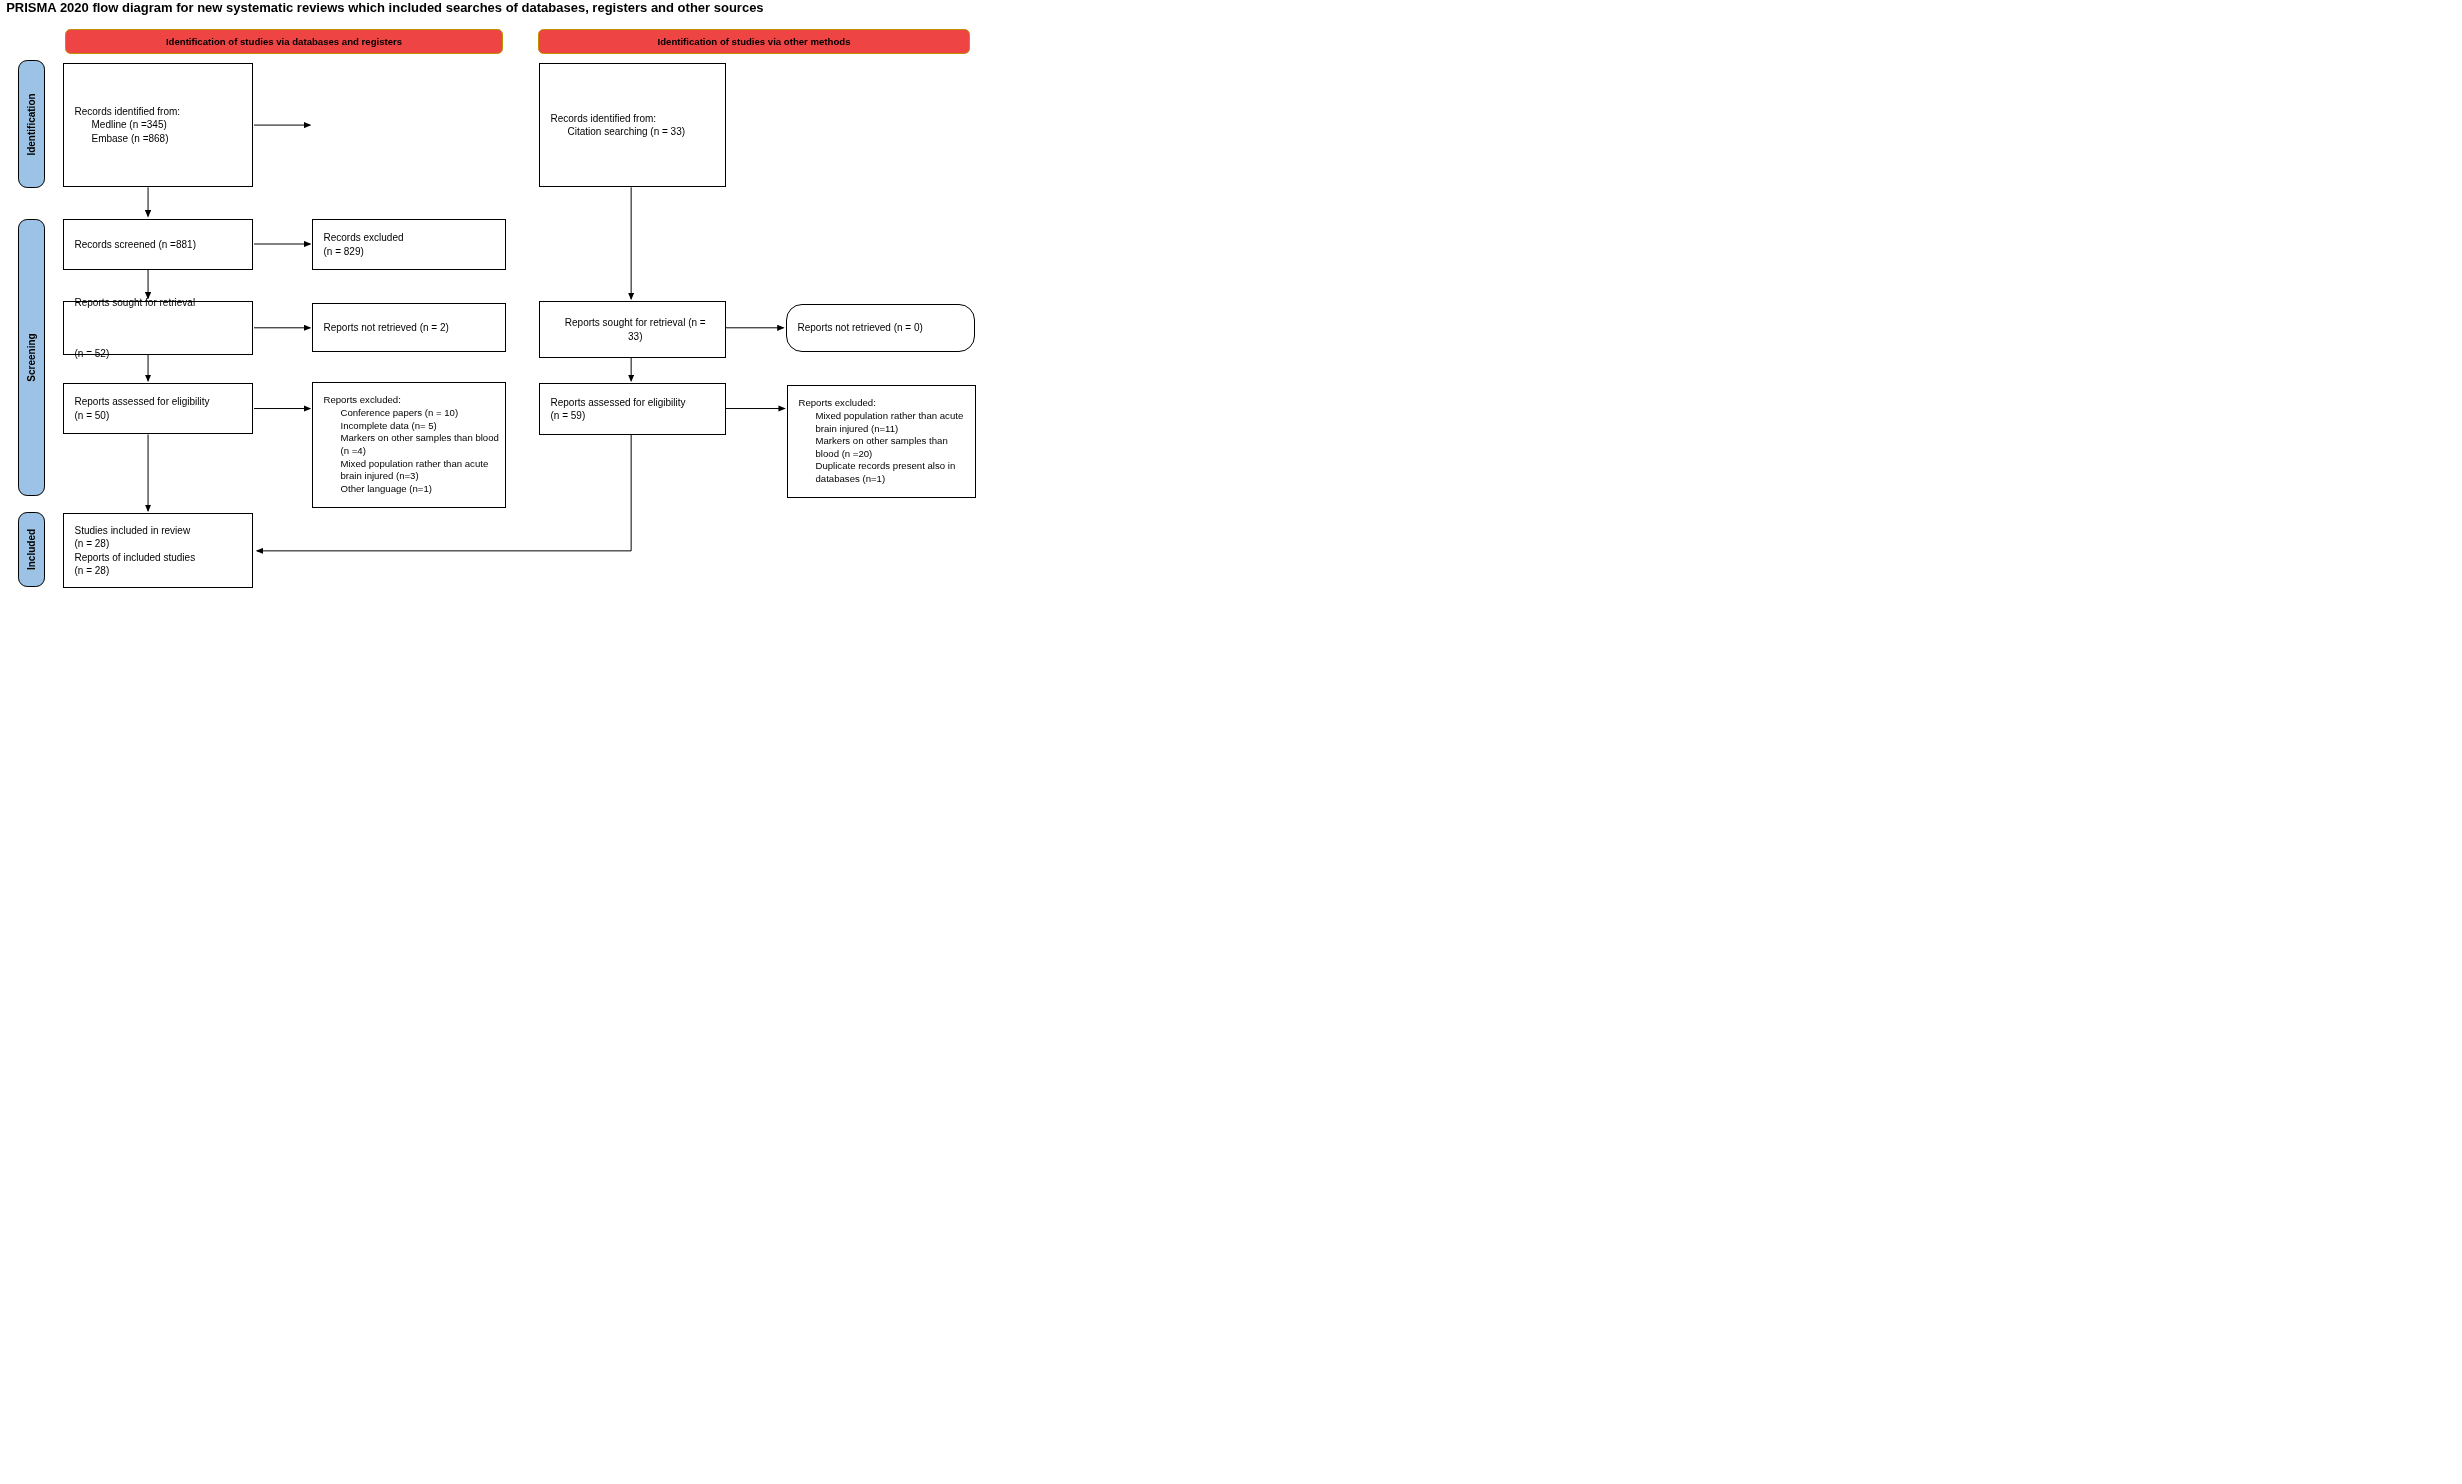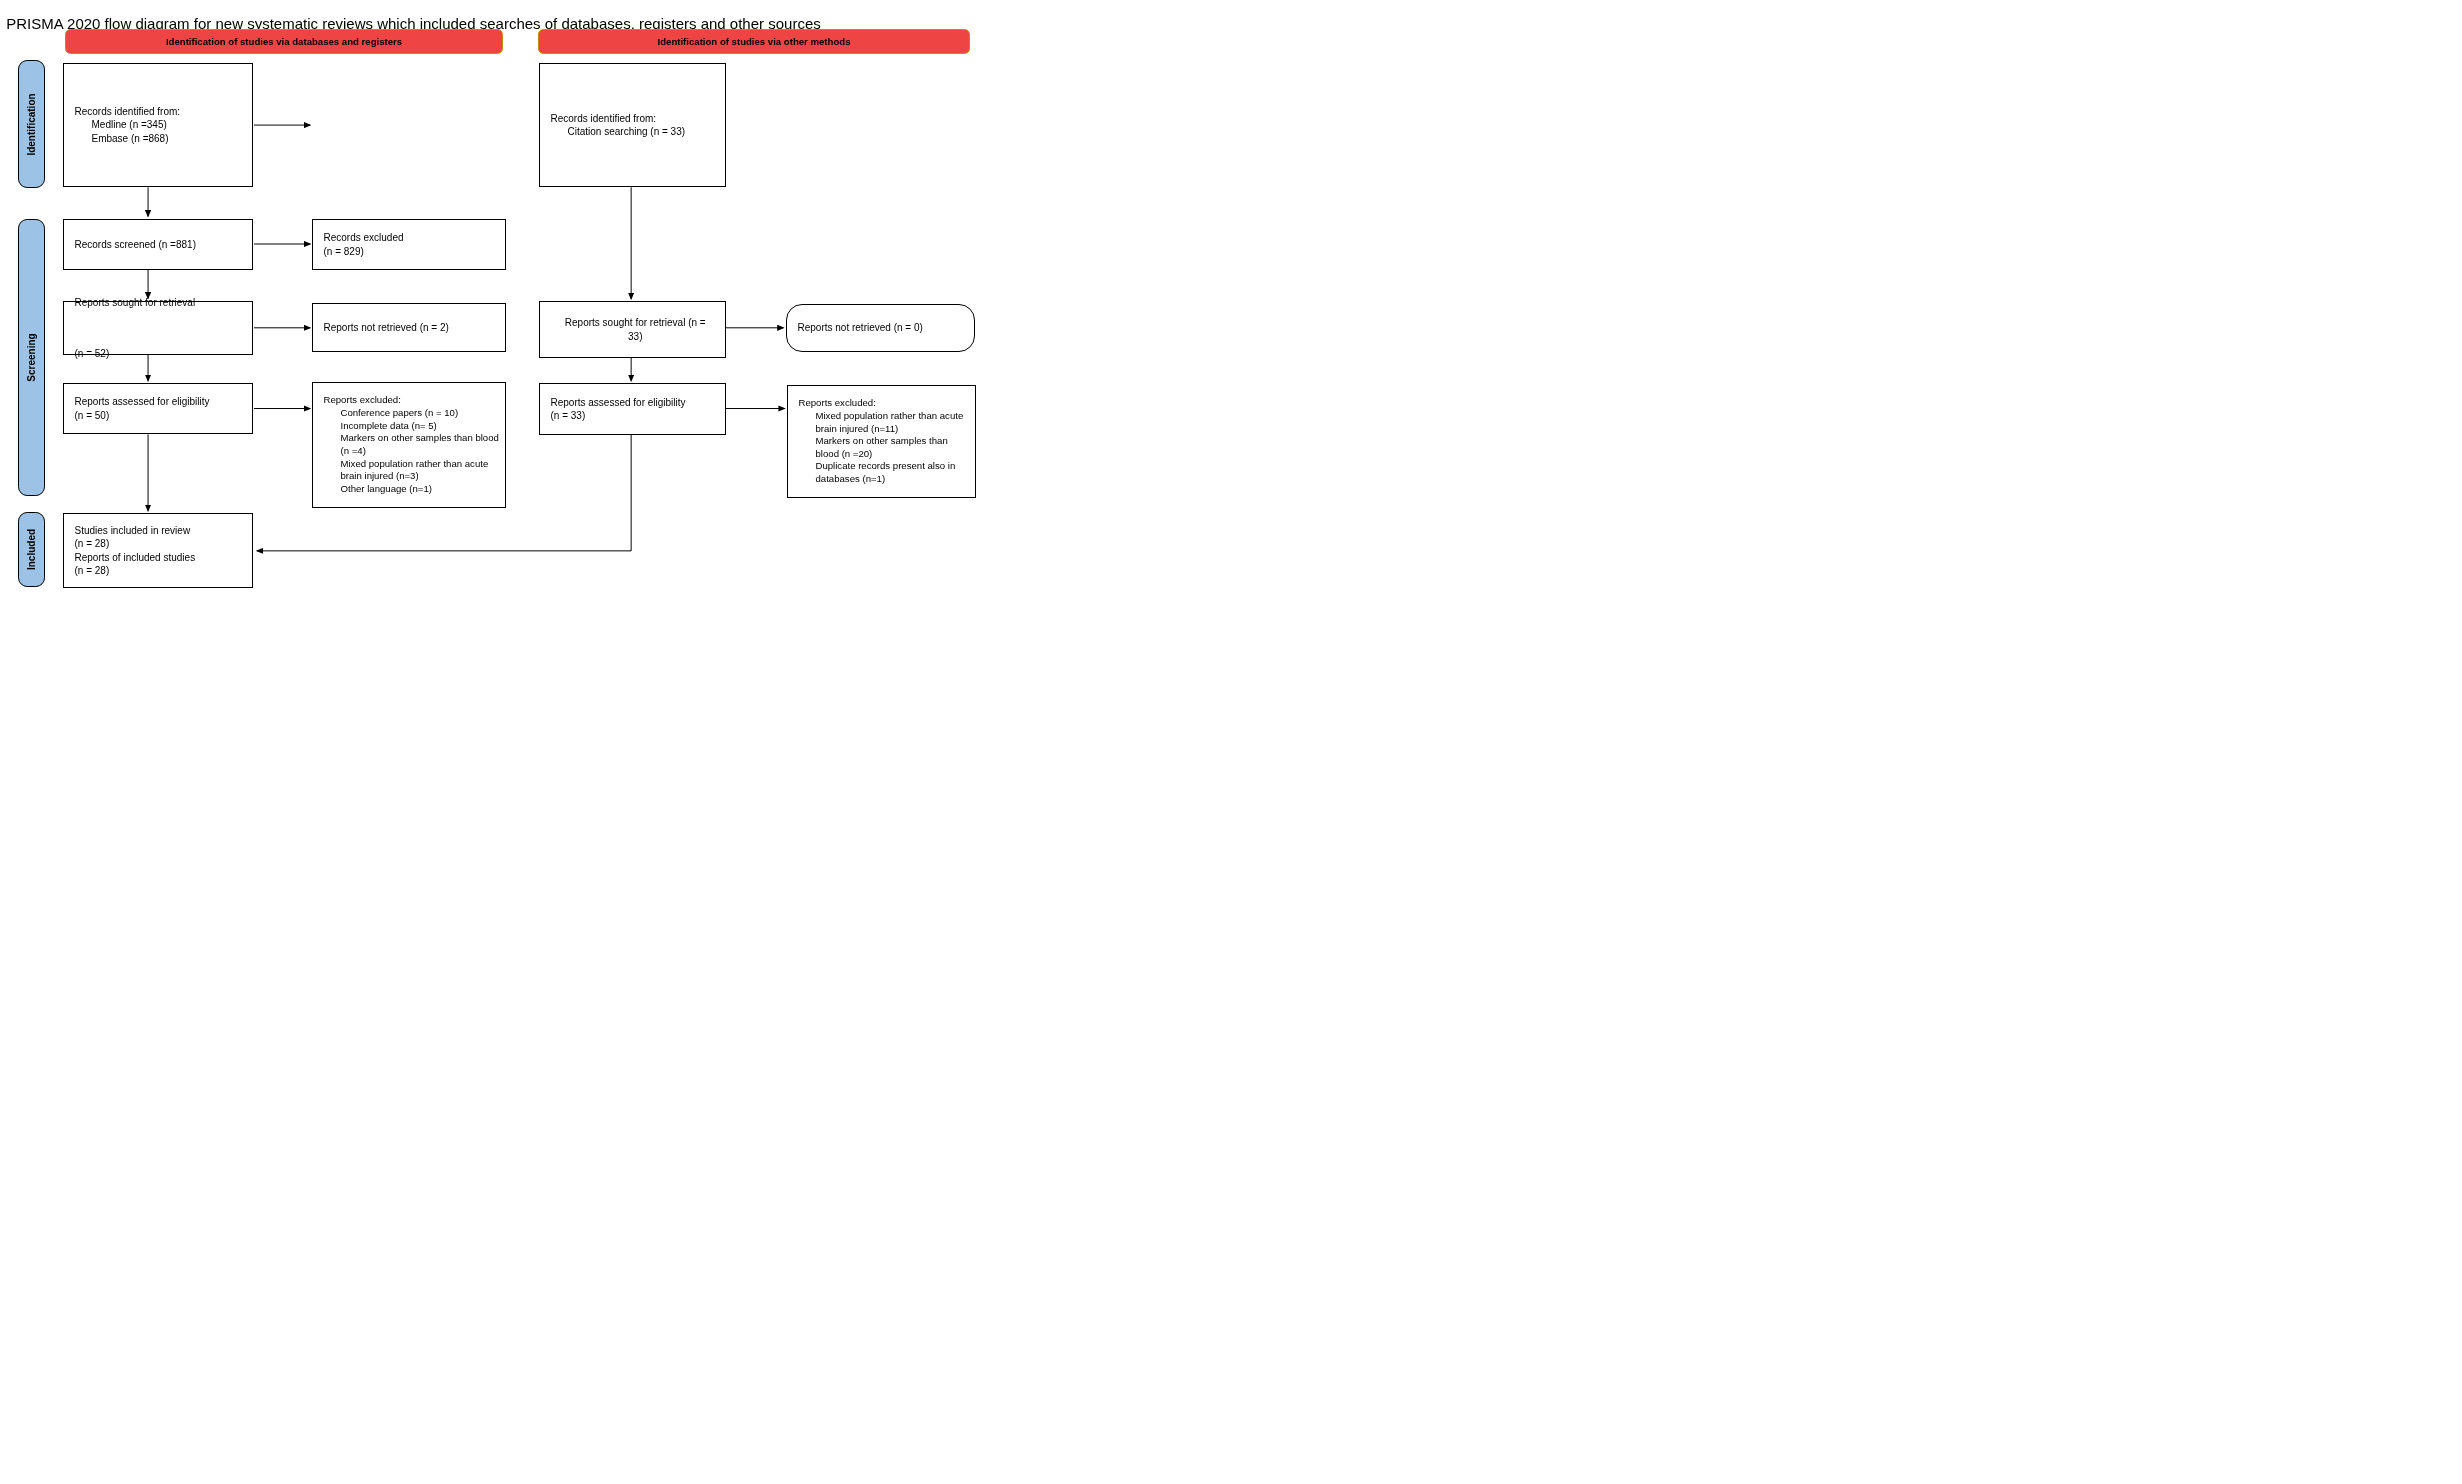--- a/index.html
+++ b/index.html
@@ -1,18 +1,18 @@
 <!DOCTYPE html>
 <html style="font-size:10px"><head>
 <meta charset="utf-8">
 <style>
   html,body{margin:0;padding:0;background:#fff;}
   #page{position:relative;width:985px;height:594px;background:#fff;
         font-family:"Liberation Sans", sans-serif;color:#000;overflow:hidden;}
-  .title{position:absolute;left:6.2px;top:15px;font-size:15px;font-weight:normal;white-space:nowrap;}
+  .title{position:absolute;left:6.2px;top:0;font-size:13px;font-weight:bold;white-space:nowrap;}
   .hdr{position:absolute;top:29px;height:25px;background:#ef4444;border:1.2px solid #BF9000;
        border-radius:5.5px;display:flex;align-items:center;justify-content:center;
        font-weight:bold;font-size:9.6px;box-sizing:border-box;text-align:center;}
   .side{position:absolute;left:18px;width:27px;background:#9CC3E5;border:1.8px solid #000;
         border-radius:9.2px;display:flex;align-items:center;justify-content:center;box-sizing:border-box;}
   .side span{transform:rotate(-90deg);white-space:nowrap;font-weight:bold;font-size:10px;}
   .box{position:absolute;background:#fff;border:1.2px solid #000;box-sizing:border-box;
        display:flex;flex-direction:column;justify-content:center;
        padding:3.7px 5px 3.7px 10.5px;font-size:10px;line-height:1.32;}
   .indent{padding-left:17px;}
@@ -87,21 +87,21 @@
   <div class="box" style="left:312px;top:382px;width:194px;height:126px;font-size:9.6px;">
     <div>Reports excluded:</div>
     <div class="indent">Conference papers (n = 10)</div>
     <div class="indent">Incomplete data (n= 5)</div>
     <div class="indent">Markers on other samples than blood (n =4)</div>
     <div class="indent">Mixed population rather than acute brain injured (n=3)</div>
     <div class="indent">Other language (n=1)</div>
   </div>
   <div class="box" style="left:539px;top:383px;width:187px;height:52px;">
     <div>Reports assessed for eligibility</div>
-    <div>(n = 33)</div>
+    <div>(n = 59)</div>
   </div>
   <div class="box" style="left:787px;top:385px;width:189px;height:113px;font-size:9.6px;">
     <div>Reports excluded:</div>
     <div class="indent">Mixed population rather than acute brain injured (n=11)</div>
     <div class="indent">Markers on other samples than blood (n =20)</div>
     <div class="indent">Duplicate records present also in databases (n=1)</div>
   </div>
 
   <div class="box" style="left:63px;top:513px;width:190px;height:75px;">
     <div>Studies included in review</div>

